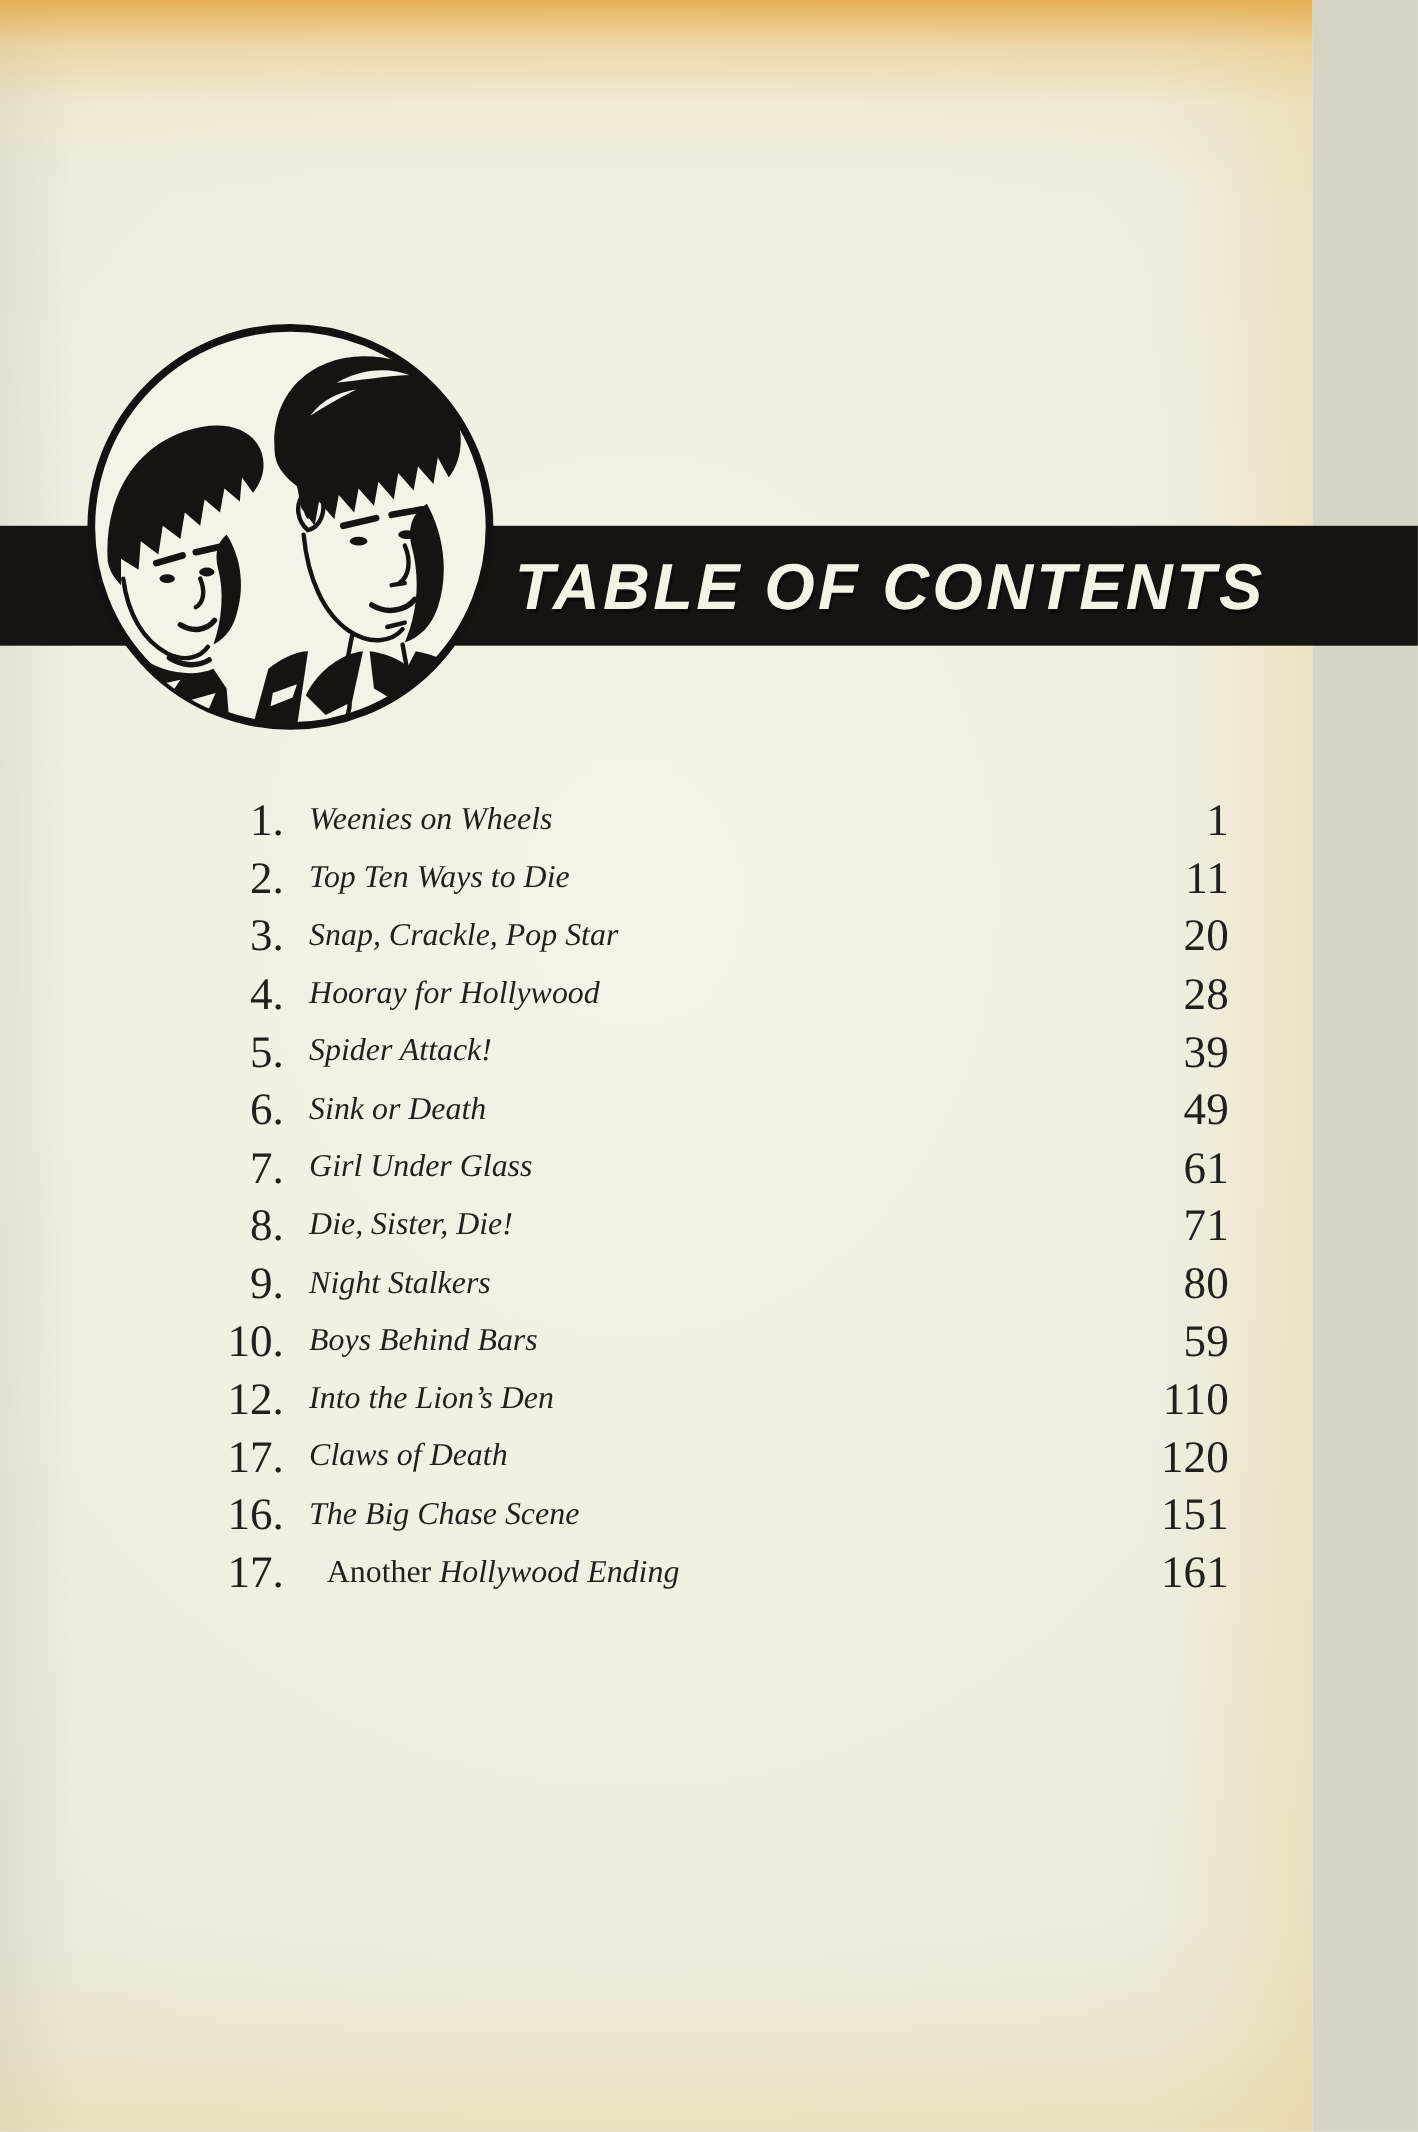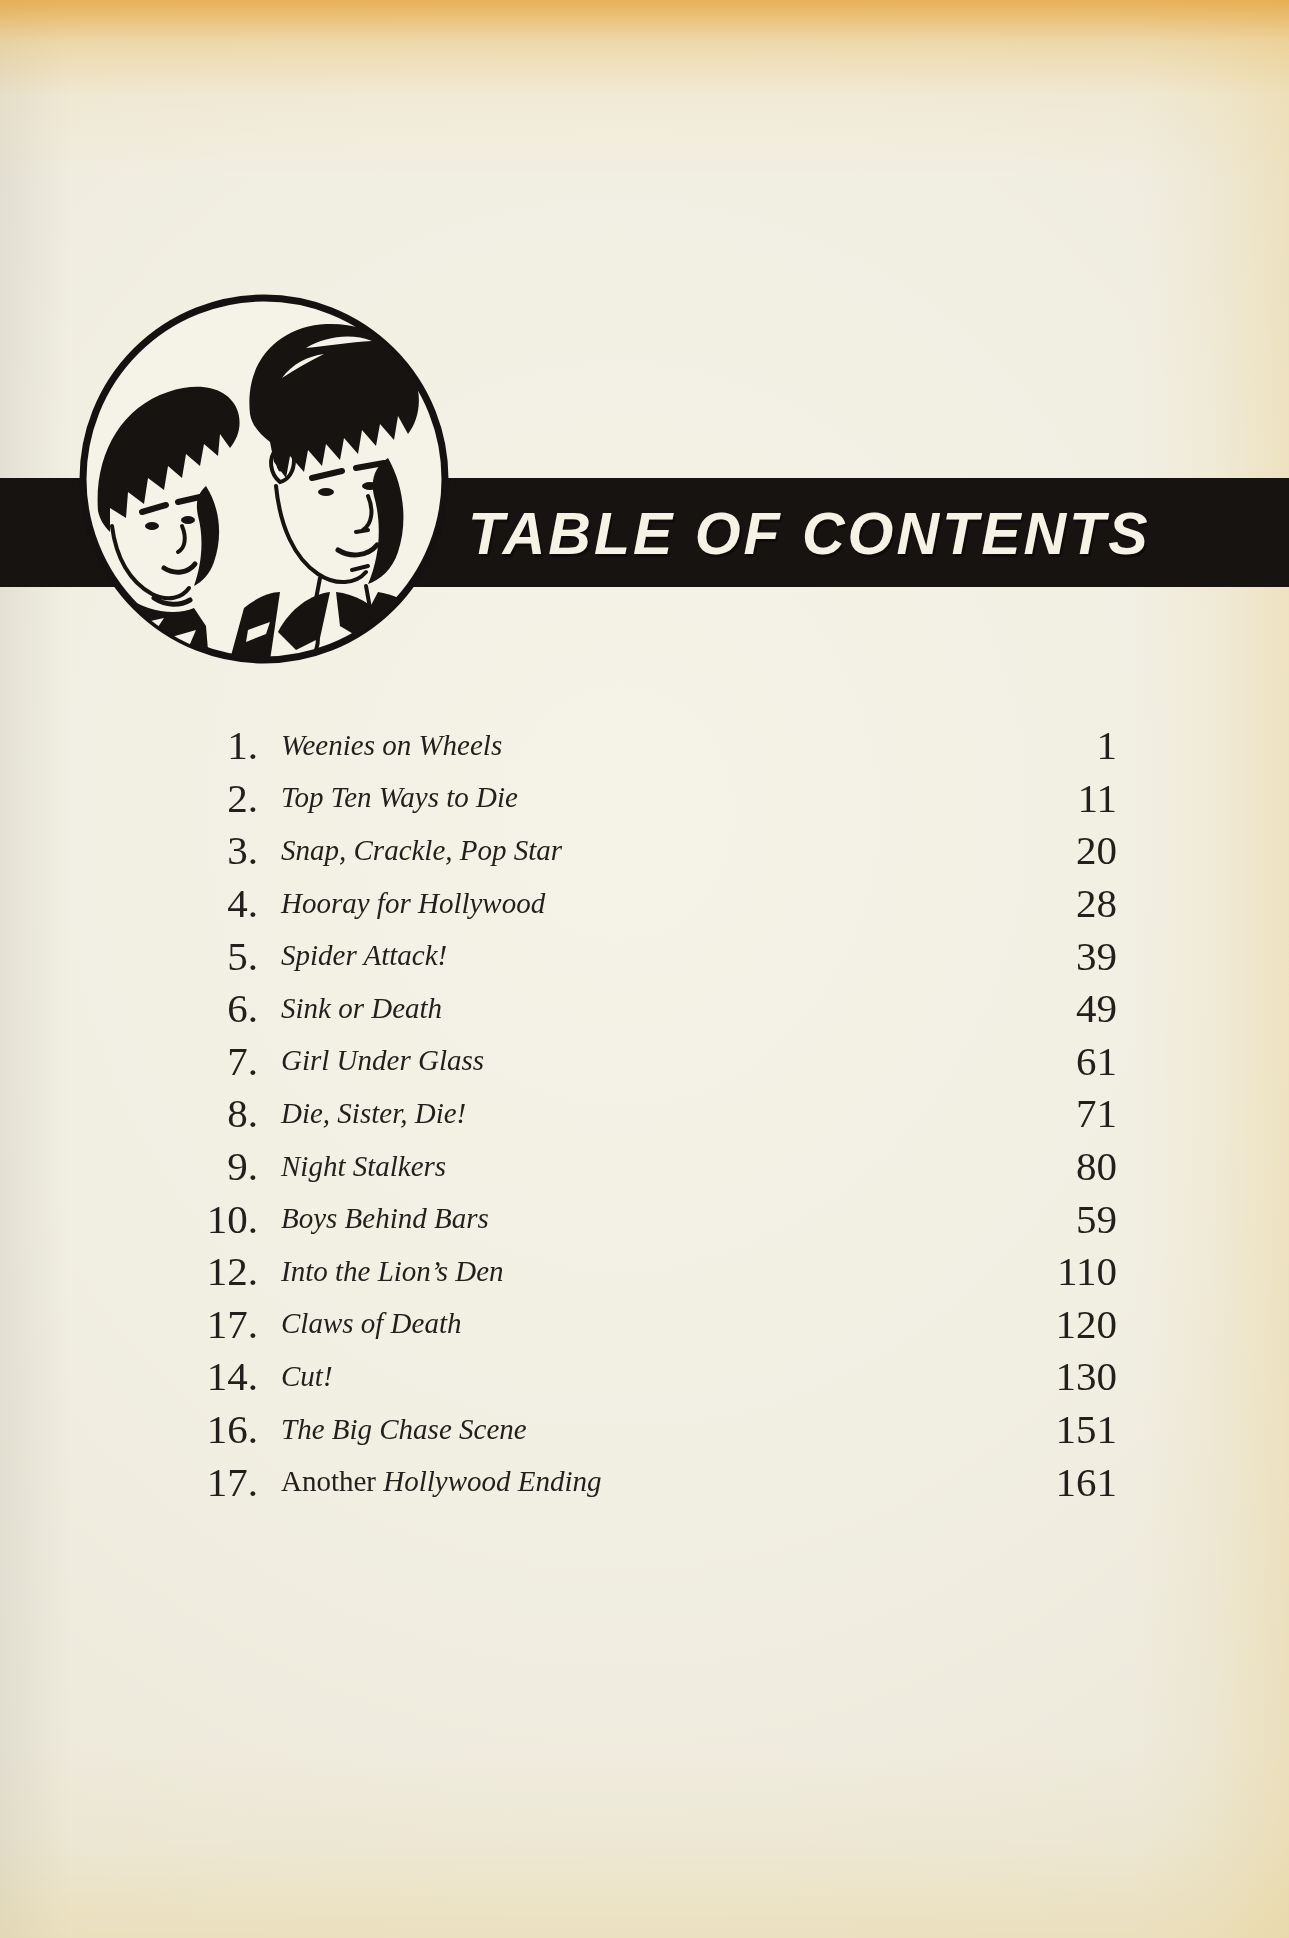--- a/index.html
+++ b/index.html
@@ -1,43 +1,44 @@
 <!DOCTYPE html>
 <html><head>
 <meta charset="utf-8">
 <style>
   html,body{margin:0;padding:0;}
   body{width:1289px;height:1938px;overflow:hidden;background:#d8d4c6;}
   .page{
-    position:relative;width:1289px;height:1938px;
+    position:relative;width:1175px;height:1938px;
     background-color:#f1eee2;
     background-image:
       linear-gradient(to bottom, rgba(230,170,72,0.90) 0px, rgba(236,196,118,0.50) 42px, rgba(241,219,166,0.22) 95px, rgba(241,219,166,0) 175px),
       linear-gradient(to left, rgba(233,210,148,0.42) 0px, rgba(233,210,148,0.14) 80px, rgba(233,210,148,0) 150px),
       linear-gradient(to top, rgba(233,211,148,0.40) 0px, rgba(233,211,148,0.12) 95px, rgba(233,211,148,0) 185px),
       linear-gradient(to right, rgba(196,193,180,0.30) 0px, rgba(196,193,180,0) 70px),
       radial-gradient(95% 70% at 48% 42%, #f5f2e7 0%, #f1eee2 55%, #ebe7d7 100%);
     font-family:"Liberation Serif",serif;
+    padding-left:18px;
   }
   
   .band{position:absolute;left:0;top:478px;width:1289px;height:109px;background:#161310;z-index:1;}
   .band-title{
     position:absolute;left:468px;top:0;height:109px;line-height:112px;
     font-family:"Liberation Sans",sans-serif;font-style:italic;font-weight:700;
     font-size:59px;letter-spacing:3px;color:#f6f2e6;white-space:nowrap;
     text-shadow:2px 3px 0 rgba(0,0,0,0.35);
   }
   
   .emblem{position:absolute;left:68px;top:286px;width:392px;height:388px;z-index:2;}
   
   .toc{position:absolute;left:150px;top:719px;width:967px;z-index:1;color:#221f1c;}
   .toc-row{display:grid;grid-template-columns:108px 1fr 140px;height:52.6px;align-items:center;}
   .toc-num{text-align:right;font-size:41px;font-style:normal;}
   .toc-title{padding-left:23px;font-size:29px;font-style:italic;white-space:nowrap;}
-  .toc-title .roman{font-style:normal;}
+  .toc-title .roman{font-style:normal;margin-left:16px;}
   .toc-page{text-align:right;font-size:41px;font-style:normal;}
 </style>
 </head>
 <body>
 
 <div class="page">
 
   <div class="band">
     <div class="band-title">TABLE OF CONTENTS</div>
   </div>
@@ -161,25 +162,20 @@
       <div class="toc-title">Into the Lion’s Den</div>
       <div class="toc-page">110</div>
     </div>
 
     <div class="toc-row">
       <div class="toc-num">17.</div>
       <div class="toc-title">Claws of Death</div>
       <div class="toc-page">120</div>
     </div>
 
-    <div class="toc-row">
-      <div class="toc-num">14.</div>
-      <div class="toc-title">Cut!</div>
-      <div class="toc-page">130</div>
-    </div>
 
 
     <div class="toc-row">
       <div class="toc-num">16.</div>
       <div class="toc-title">The Big Chase Scene</div>
       <div class="toc-page">151</div>
     </div>
 
     <div class="toc-row">
       <div class="toc-num">17.</div>

